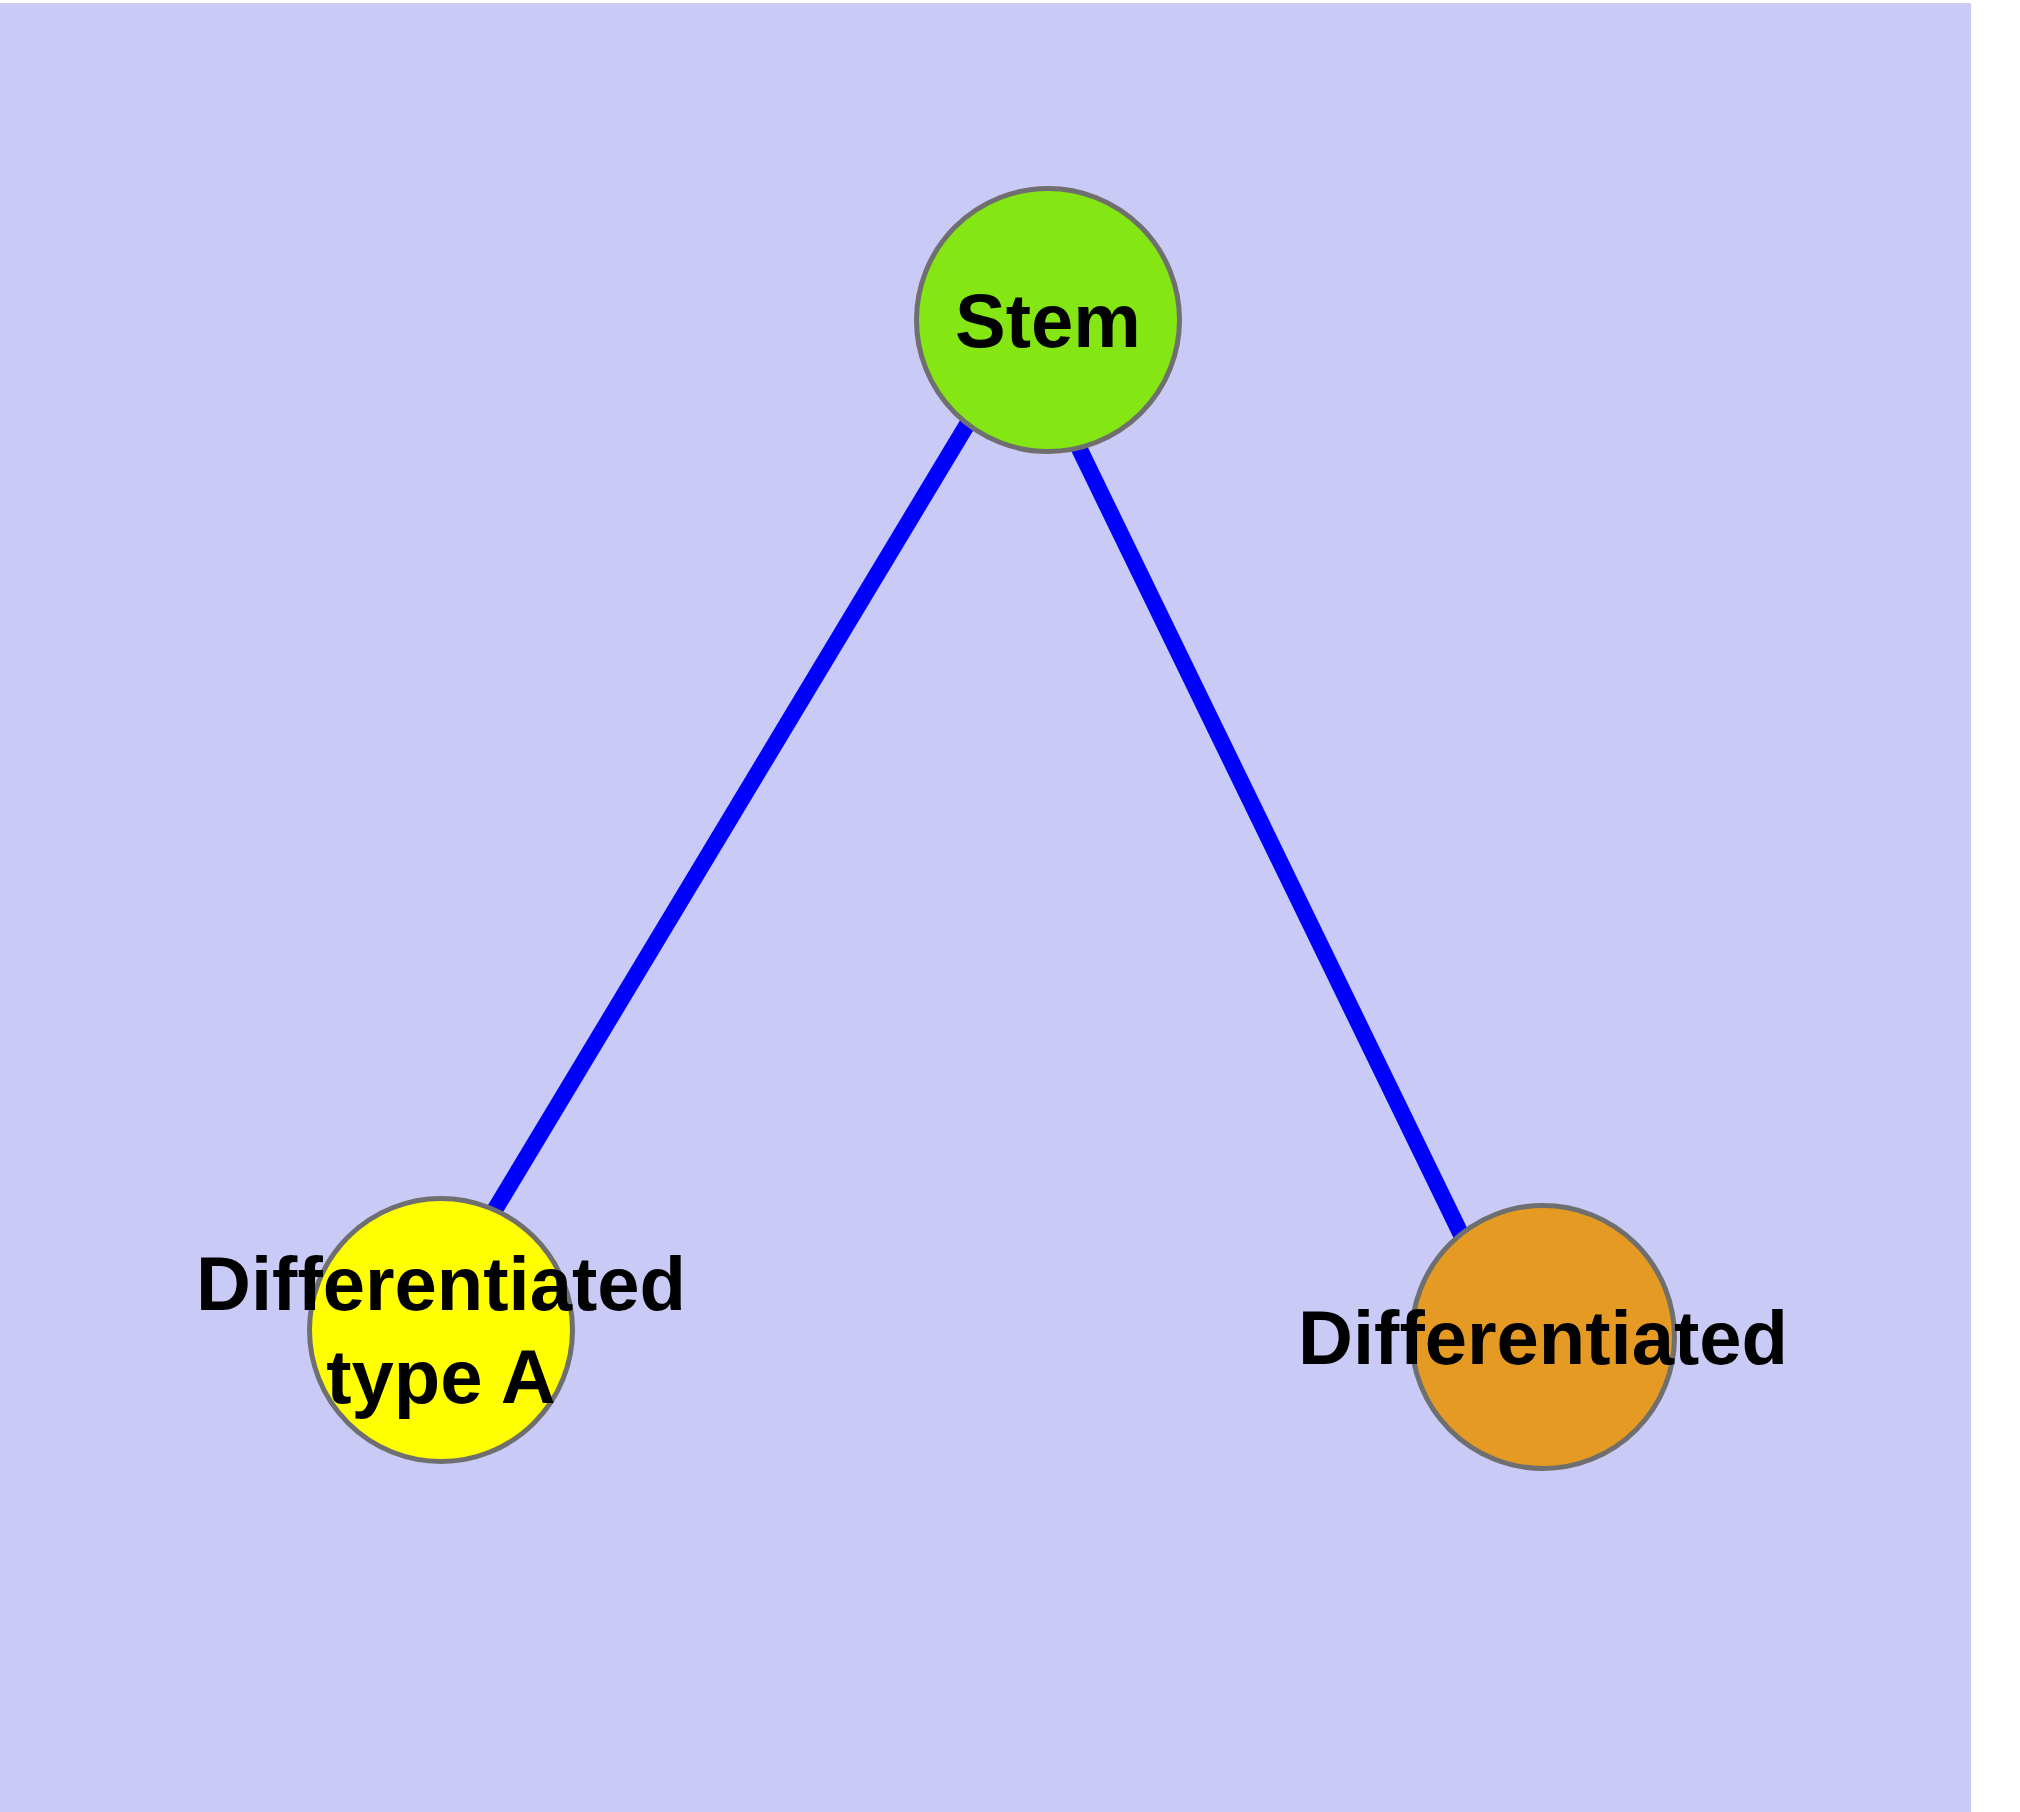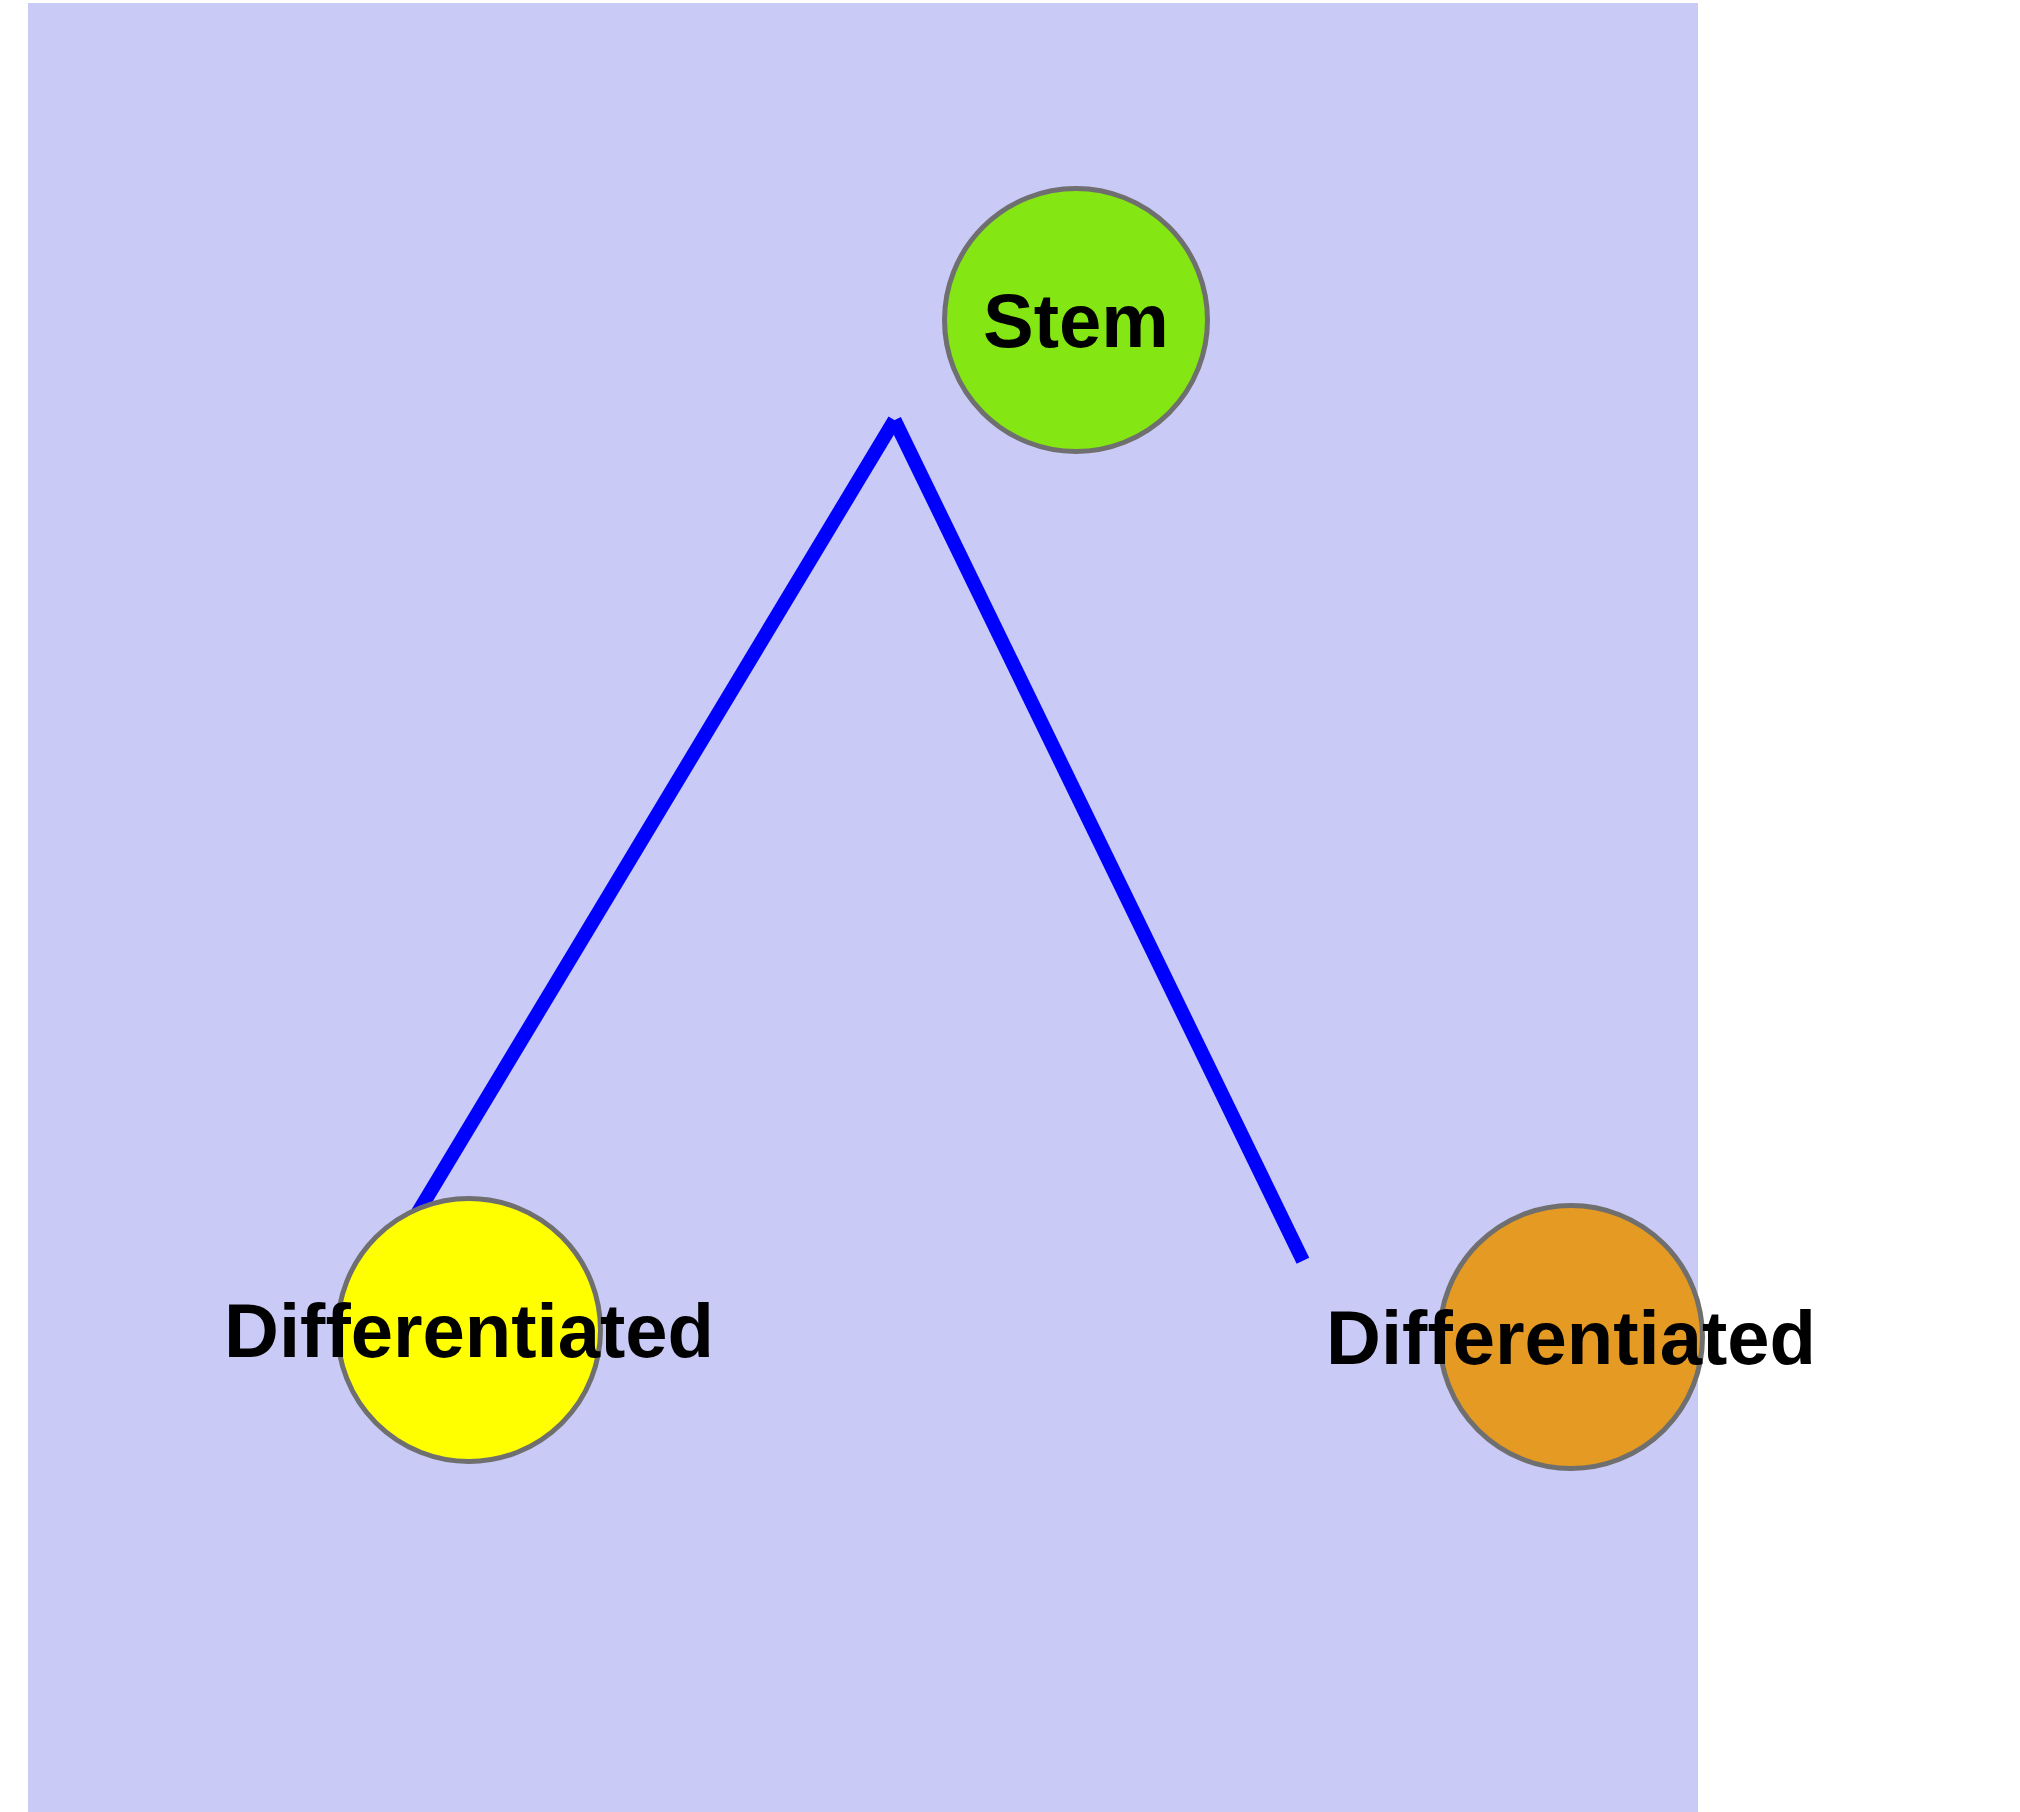--- a/index.html
+++ b/index.html
@@ -8,23 +8,22 @@
     background: #ffffff;
     width: 2021px;
     height: 1812px;
     overflow: hidden;
     font-family: "Liberation Sans", "DejaVu Sans", sans-serif;
   }
   .canvas {
     position: absolute;
     top: 2.5px;
     left: 0;
-    width: 1670px;
+    width: 1971px;
     height: 1810px;
-    margin-left: 28px;
   }
   .edges-layer {
     position: absolute;
     top: 0;
     left: 0;
     width: 100%;
     height: 100%;
   }
   .node {
     position: absolute;
@@ -56,20 +55,21 @@
   <div class="node" style="left: 914px; top: 183px; height: 258px; width: 258px; background: rgb(132, 230, 18); border-color: rgb(111, 111, 111); border-width: 5.1px;"></div>
   <div class="node" style="left: 307px; top: 1193px; height: 258px; width: 258px; background: rgb(255, 255, 0); border-color: rgb(111, 111, 111); border-width: 5.1px;"></div>
   <div class="node" style="left: 1409px; top: 1200px; height: 258px; width: 258px; background: rgb(228, 154, 35); border-color: rgb(111, 111, 111); border-width: 5.1px;"></div>
 
   <div class="node-label" style="left: 1048px; top: 317px; color: rgb(0, 0, 0);">
     <div>Stem</div>
   </div>
 
   <div class="node-label" style="left: 441px; top: 1327px; color: rgb(0, 0, 0);">
     <div>Differentiated</div>
+    <div>type A</div>
   </div>
 
   <div class="node-label" style="left: 1543px; top: 1334px; color: rgb(0, 0, 0);">
     <div>Differentiated</div>
   </div>
 
 </div>
 
 
 </body></html>

